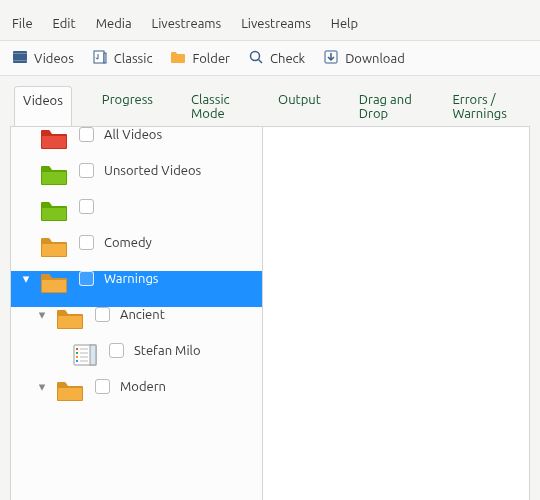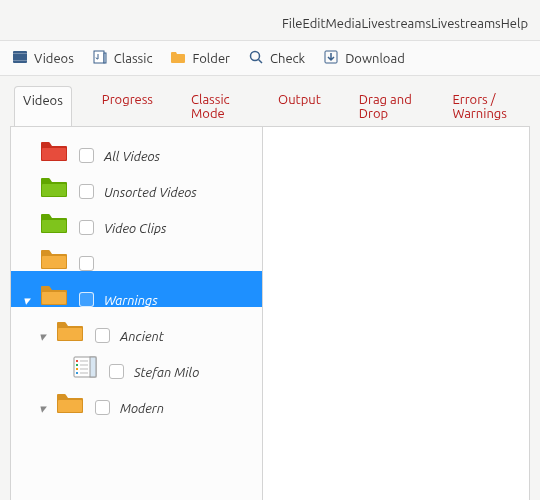--- a/index.html
+++ b/index.html
@@ -1,28 +1,28 @@
 <!DOCTYPE html>
 <html><head>
 <meta charset="utf-8">
 <style>
 * { box-sizing: border-box; margin: 0; padding: 0; font-family: Ubuntu, "Segoe UI", sans-serif; font-size: 13px; }
 body { width: 540px; height: 500px; background: #f5f5f4; color: #3a3a3a; overflow: hidden; }
 .title { text-align: right; font-weight: bold; padding: 6px 14px 4px 0; font-size: 14px; }
-.menubar { display: flex; padding: 6px 12px 10px 12px; justify-content: flex-end; }
+.menubar { display: flex; gap: 20px; padding: 6px 12px 10px 12px; }
 .menubar span { cursor: pointer; }
 .toolbar { display: flex; gap: 18px; padding: 8px 12px; border-top: 1px solid #e0e0e0; border-bottom: 1px solid #e0e0e0; background: #fafafa; }
 .tb { display: flex; align-items: center; gap: 6px; cursor: pointer; }
 .tb svg { width: 16px; height: 16px; }
 .tabs { display: flex; gap: 22px; padding: 10px 14px 0 14px; }
-.tab { color: #b91c1c; padding: 6px 8px; cursor: pointer; }
+.tab { color: #14532d; padding: 6px 8px; cursor: pointer; }
 .tab.active { color: #333; background: #fcfcfc; border: 1px solid #d4d4d4; border-bottom: none; border-radius: 4px 4px 0 0; }
 .panes { display: flex; height: 380px; border: 1px solid #d4d4d4; margin: 0 10px; background: #fcfcfc; }
 .tree { width: 252px; border-right: 1px solid #d4d4d4; overflow-y: auto; }
-.row { display: flex; align-items: flex-end; height: 36px; padding-left: 8px; cursor: pointer; font-style: italic; }
+.row { display: flex; align-items: flex-start; height: 36px; padding-left: 8px; cursor: pointer; }
 .row.selected { background: #1e90ff; color: #fff; }
 .exp { width: 14px; height: 14px; display: flex; align-items: center; justify-content: center; color: #888; }
 .row.selected .exp { color: #fff; }
 .fld { width: 34px; height: 24px; display: flex; align-items: center; justify-content: center; margin: 0 4px; }
 .fld svg { width: 28px; height: 22px; }
 .lst { width: 28px; height: 24px; display: flex; align-items: center; justify-content: center; margin: 0 6px; }
 .lst svg { width: 24px; height: 22px; }
 .cb { width: 15px; height: 15px; border: 1px solid #bbb; border-radius: 3px; background: #fff; margin: 0 10px 0 4px; }
 .row.selected .cb { border-color: rgba(255,255,255,0.8); background: rgba(255,255,255,0.15); }
 .lbl { flex: 1; }
@@ -118,31 +118,31 @@
       </div>
       <div class="row">
         <div class="exp"></div>
         <div class="fld">
           <svg viewBox="0 0 28 22">
             <path d="M1 4 L1 20 Q1 21 2 21 L26 21 Q27 21 27 20 L27 7 Q27 6 26 6 L12 6 L10 3 Q9.5 2 8.5 2 L2 2 Q1 2 1 3 Z" fill="#61a600"></path>
             <path d="M2 9 Q2 8 3 8 L25 8 Q26 8 26 9 L26 19 Q26 20 25 20 L3 20 Q2 20 2 19 Z" fill="#7fc41c"></path>
           </svg>
         </div>
         <div class="cb"></div>
-        <div class="lbl">Video Clips</div>
       </div>
       <div class="row">
         <div class="exp"></div>
         <div class="fld">
           <svg viewBox="0 0 28 22">
             <path d="M1 4 L1 20 Q1 21 2 21 L26 21 Q27 21 27 20 L27 7 Q27 6 26 6 L12 6 L10 3 Q9.5 2 8.5 2 L2 2 Q1 2 1 3 Z" fill="#d79223"></path>
             <path d="M2 9 Q2 8 3 8 L25 8 Q26 8 26 9 L26 19 Q26 20 25 20 L3 20 Q2 20 2 19 Z" fill="#f5b041"></path>
           </svg>
         </div>
         <div class="cb"></div>
+        <div class="lbl">Comedy</div>
       </div>
       <div class="row selected">
         <div class="exp">▾</div>
         <div class="fld">
           <svg viewBox="0 0 28 22">
             <path d="M1 4 L1 20 Q1 21 2 21 L26 21 Q27 21 27 20 L27 7 Q27 6 26 6 L12 6 L10 3 Q9.5 2 8.5 2 L2 2 Q1 2 1 3 Z" fill="#d79223"></path>
             <path d="M2 9 Q2 8 3 8 L25 8 Q26 8 26 9 L26 19 Q26 20 25 20 L3 20 Q2 20 2 19 Z" fill="#f5b041"></path>
           </svg>
         </div>
         <div class="cb"></div>

